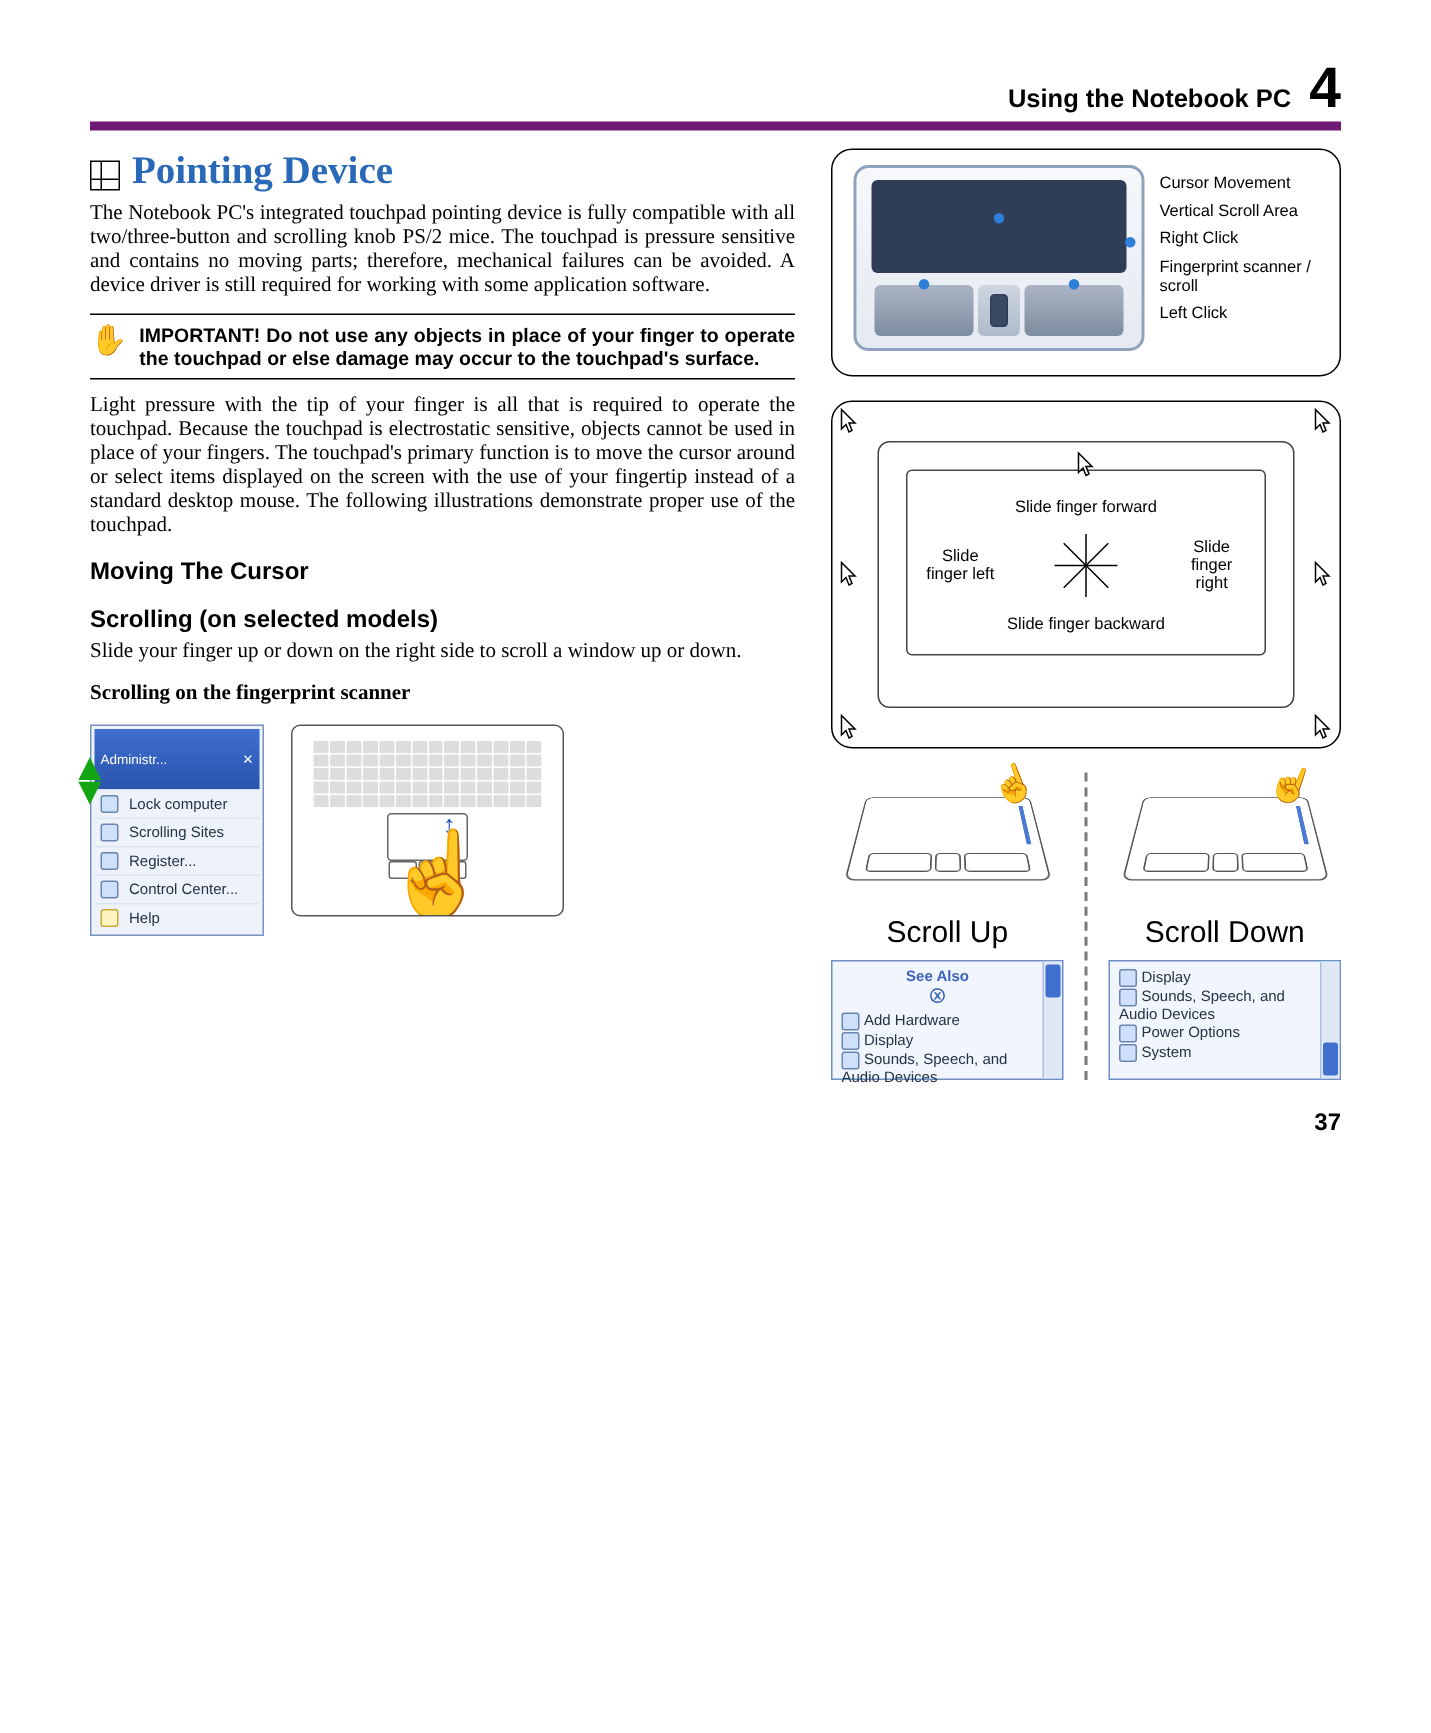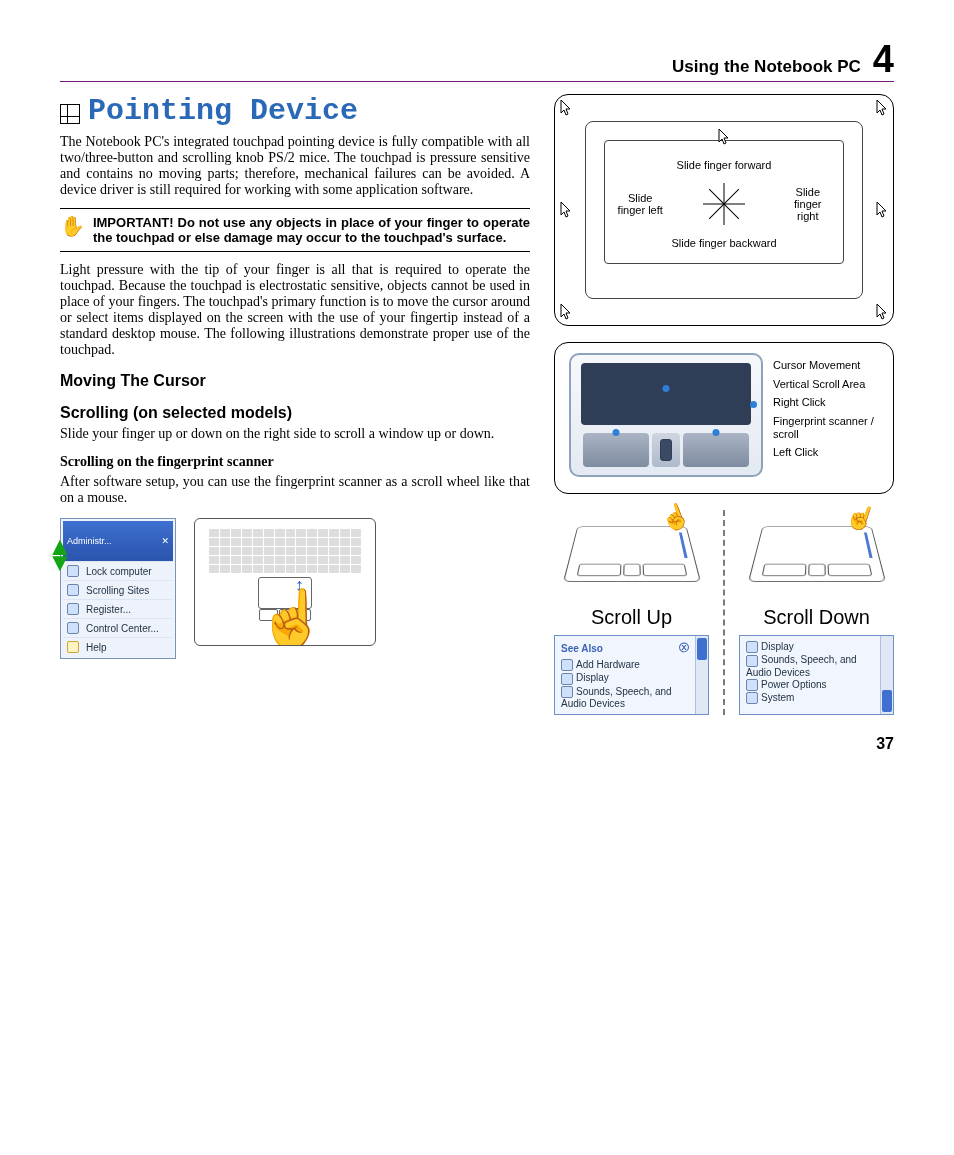--- a/index.html
+++ b/index.html
@@ -9,21 +9,21 @@
     font-size: 14px;
     color: #000;
     width: 954px;
     box-sizing: border-box;
     background: #fff;
   }
   .header-bar {
     display: flex;
     justify-content: flex-end;
     align-items: baseline;
-    border-bottom: 1px solid #701a75;
+    border-bottom: 6px solid #701a75;
     padding-bottom: 3px;
     margin-bottom: 12px;
     font-family: Arial, Helvetica, sans-serif;
   }
   .header-title {
     font-weight: bold;
     font-size: 17px;
     margin-right: 12px;
   }
   .header-num {
@@ -46,22 +46,22 @@
   .h1-icon {
     width:18px; height:18px; border:1px solid #000;
     position:relative;
   }
   .h1-icon:before, .h1-icon:after {
     content:""; position:absolute; background:#000;
   }
   .h1-icon:before { left:6px; top:0; width:1px; height:100%; }
   .h1-icon:after  { top:11px; left:0; height:1px; width:100%; }
   h1.sec {
-    font-family: Liberation Mono, monospace;
-    font-size: 30px;
+    font-family: Liberation Serif, serif;
+    font-size: 26px;
     font-weight: bold;
     color: #2a69b8;
     margin: 0 0 6px 0;
   }
   h2.sec {
     font-family: Arial, Helvetica, sans-serif;
     font-size: 20px;
     font-weight: bold;
     margin: 18px 0 6px 0;
   }
@@ -186,21 +186,21 @@
   .mini-panel {
     border:1px solid #6f8fc7; background:#f1f5fd;
     font-family: "Tahoma", Arial, sans-serif;
     font-size:10px;
     color:#1b3c7a;
     margin-top:6px;
     height:78px;
     display:flex;
   }
   .mini-panel .content { flex:1; padding:4px 6px; text-align:left; }
-  .mini-panel .content .hd { font-weight:bold; color:#3a62b5; display:flex; justify-content:space-between; align-items:center; margin-bottom:4px;}
+  .mini-panel .content .hd { font-weight:bold; color:#3a62b5; display:flex; justify-content:space-between; align-items:center; margin-bottom:4px;flex-direction:column;}
   .mini-panel .content div { margin:1px 0; color:#234; }
   .mini-panel .sbar {
     width:12px; background:#e0e7f5; position:relative; border-left:1px solid #acc0e4;
   }
   .mini-panel .sbar .thumb {
     position:absolute; left:1px; right:1px; height:22px; background:#3f6fcf; border-radius:2px;
   }
   .scroll-illus {
     height:80px; border:1px solid #555; border-radius:6px;
     background:
@@ -304,21 +304,20 @@
     </div>
 
     <p class="body">Light pressure with the tip of your finger is all that is required to operate the touchpad. Because the touchpad is electrostatic sensitive, objects cannot be used in place of your fingers. The touchpad's primary function is to move the cursor around or select items displayed on the screen with the use of your fingertip instead of a standard desktop mouse. The following illustrations demonstrate proper use of the touchpad.</p>
 
     <h3 class="sec">Moving The Cursor</h3>
 
     <h3 class="sec">Scrolling (on selected models)</h3>
     <p class="body">Slide your finger up or down on the right side to scroll a window up or down.</p>
 
     <h4 class="sec">Scrolling on the fingerprint scanner</h4>
-    <p class="body">After software setup, you can use the fingerprint scanner as a scroll wheel like that on a mouse.</p>
 
     <div class="thumbs">
 
       <div class="xp-menu">
         <div class="green-arrows">▲<br>▼</div>
         <div class="title">
             <span>Administr...</span>
             <span>✕</span>
           </div>
         <div class="it">
@@ -424,20 +423,46 @@
               <div></div>
             </div>
           <div class="blue-updown">↕</div>
           <div class="handdraw">☝</div>
         </div>
       </div>
     </div>
   </div>
 
   <div class="right-col">
+
+    <div class="diagram-box">
+      <div class="label-block">
+        <div class="touchpad">
+          <div class="pad-inner"></div>
+          <div class="pad-dot-center"></div>
+          <div class="pad-dot-right"></div>
+          <div class="buttons-row">
+            <div class="btn">
+                <span class="dot-lc"></span>
+              </div>
+            <div class="fp"></div>
+            <div class="btn">
+                <span class="dot-lc"></span>
+              </div>
+          </div>
+        </div>
+        <div class="labels-right">
+          <div>Cursor Movement</div>
+          <div>Vertical Scroll Area</div>
+          <div>Right Click</div>
+          <div>Fingerprint scanner / scroll</div>
+          <div>Left Click</div>
+        </div>
+      </div>
+    </div>
 
     <div class="diagram-box" style="position:relative;">
       <span class="corners c-tl cursor"><svg viewBox="0 0 12 18">
             <path d="M1 1 L1 14 L4 11 L6 16 L8 15 L6 10 L10 10 Z" fill="#fff" stroke="#000"></path>
           </svg></span>
       <span class="corners c-tr cursor"><svg viewBox="0 0 12 18">
             <path d="M1 1 L1 14 L4 11 L6 16 L8 15 L6 10 L10 10 Z" fill="#fff" stroke="#000"></path>
           </svg></span>
       <span class="corners c-ml cursor"><svg viewBox="0 0 12 18">
             <path d="M1 1 L1 14 L4 11 L6 16 L8 15 L6 10 L10 10 Z" fill="#fff" stroke="#000"></path>
@@ -468,46 +493,20 @@
             <span style="transform:translate(-50%,-50%) rotate(135deg);"></span>
           </div>
           <div>Slide finger right</div>
           <div></div>
           <div>Slide finger backward</div>
           <div></div>
         </div>
       </div>
     </div>
 
-    <div class="diagram-box">
-      <div class="label-block">
-        <div class="touchpad">
-          <div class="pad-inner"></div>
-          <div class="pad-dot-center"></div>
-          <div class="pad-dot-right"></div>
-          <div class="buttons-row">
-            <div class="btn">
-                <span class="dot-lc"></span>
-              </div>
-            <div class="fp"></div>
-            <div class="btn">
-                <span class="dot-lc"></span>
-              </div>
-          </div>
-        </div>
-        <div class="labels-right">
-          <div>Cursor Movement</div>
-          <div>Vertical Scroll Area</div>
-          <div>Right Click</div>
-          <div>Fingerprint scanner / scroll</div>
-          <div>Left Click</div>
-        </div>
-      </div>
-    </div>
-
     <div class="scroll-row">
       <div class="scroll-cell">
         <div style="position:relative;height:96px;">
           <div class="scroll-illus">
             <div class="edge"></div>
             <div class="btns">
                 <div></div>
                 <div class="mid"></div>
                 <div></div>
               </div>

